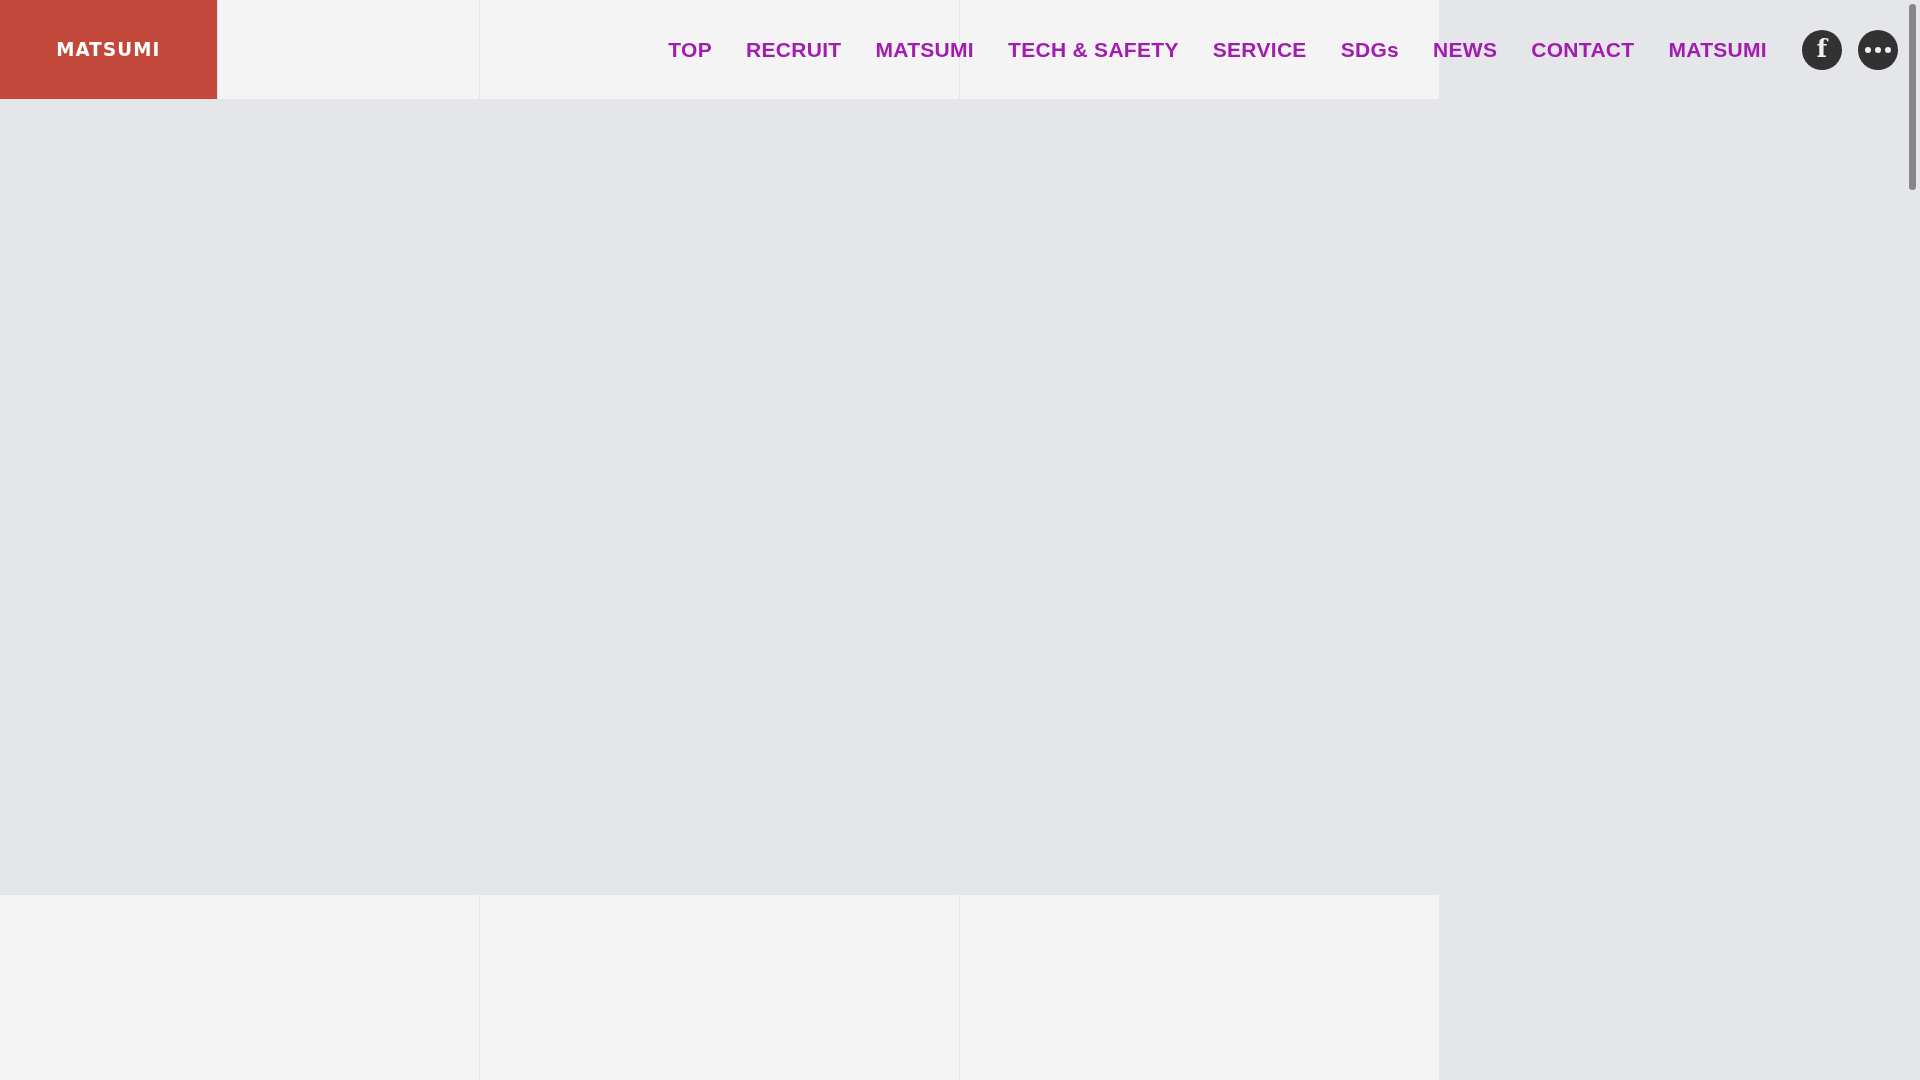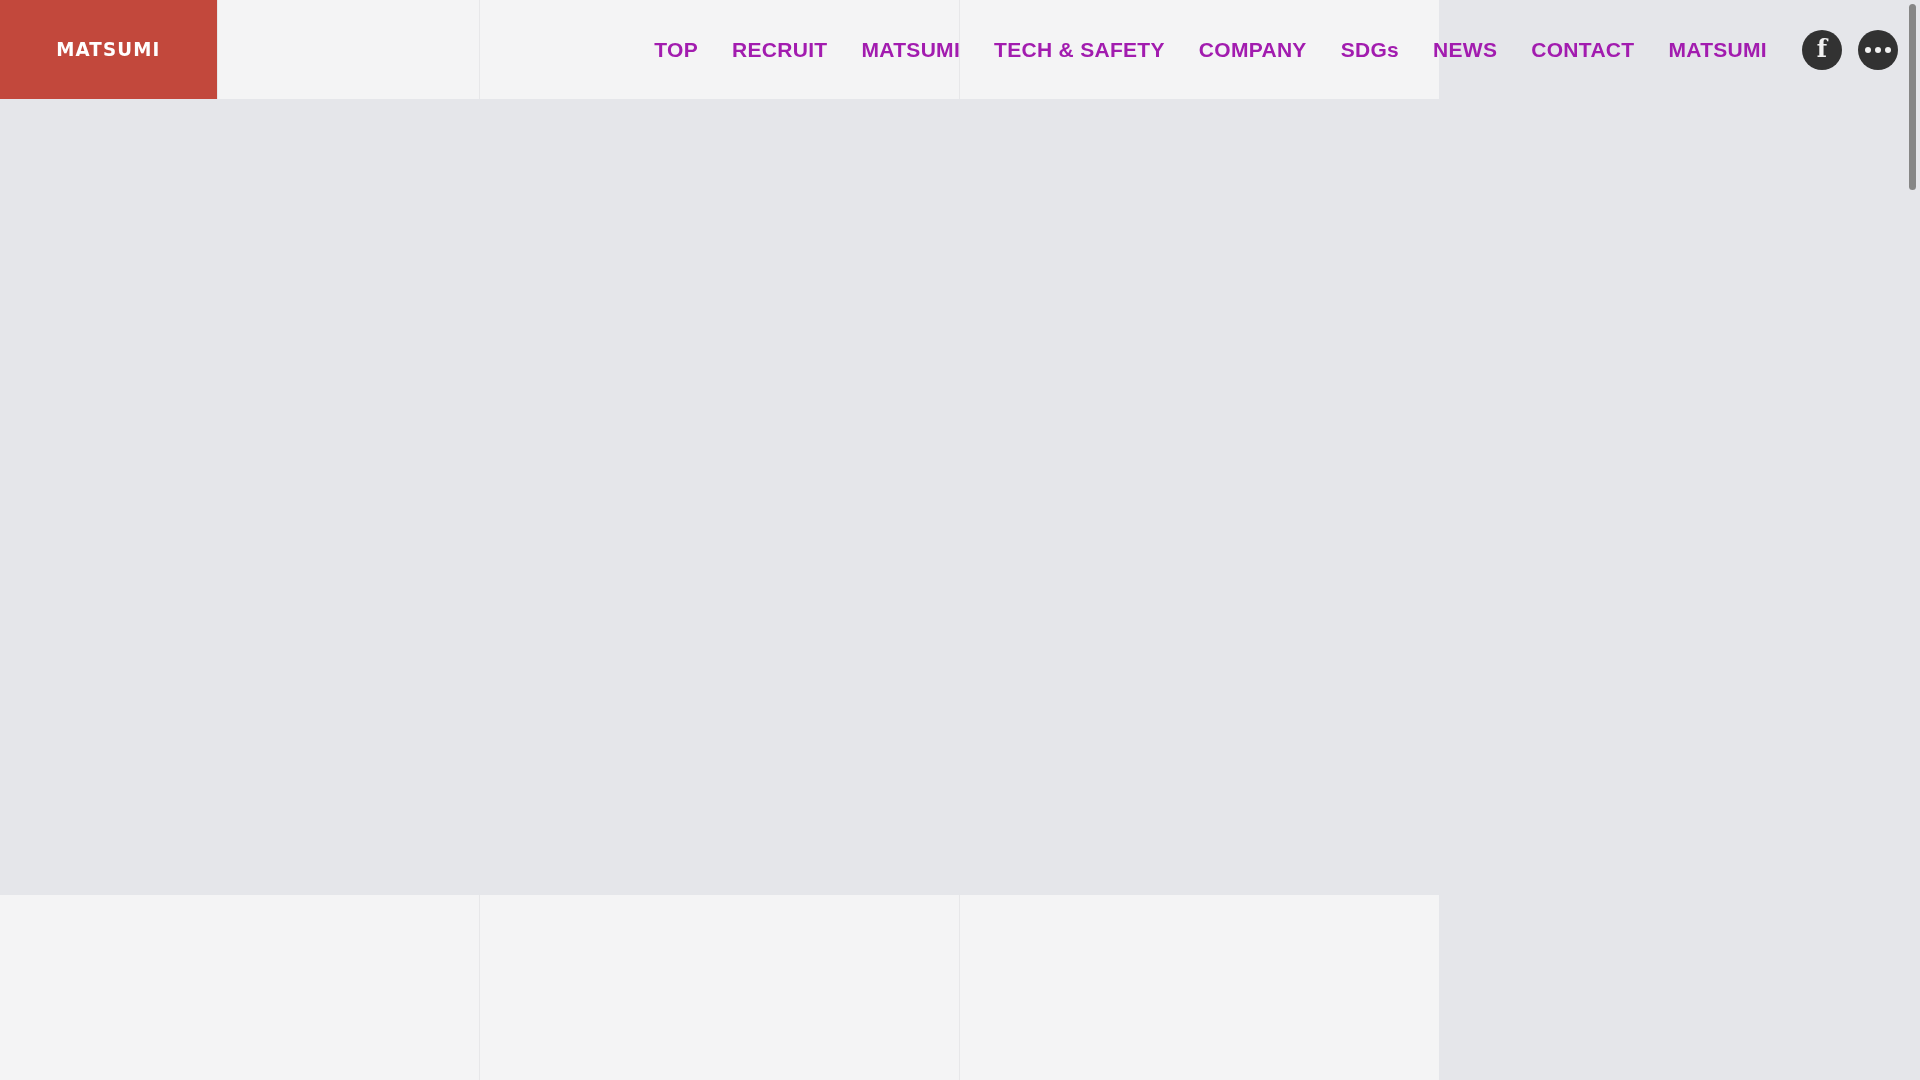--- a/index.html
+++ b/index.html
@@ -198,21 +198,21 @@
     <div class="header-cell cell-b"></div>
     <div class="header-cell cell-b"></div>
   </header>
 
   <nav class="nav-region">
     <ul class="nav-list">
       <li class="nav-item">TOP</li>
       <li class="nav-item">RECRUIT</li>
       <li class="nav-item">MATSUMI</li>
       <li class="nav-item">TECH &amp; SAFETY</li>
-      <li class="nav-item">COMPANY</li>
+      <li class="nav-item">SERVICE</li>
       <li class="nav-item">SDGs</li>
       <li class="nav-item">NEWS</li>
       <li class="nav-item">CONTACT</li>
       <li class="nav-item">MATSUMI</li>
     </ul>
 
     <div class="nav-icons">
       <div class="circle-btn">
         <span class="fb-glyph">f</span>
       </div>

